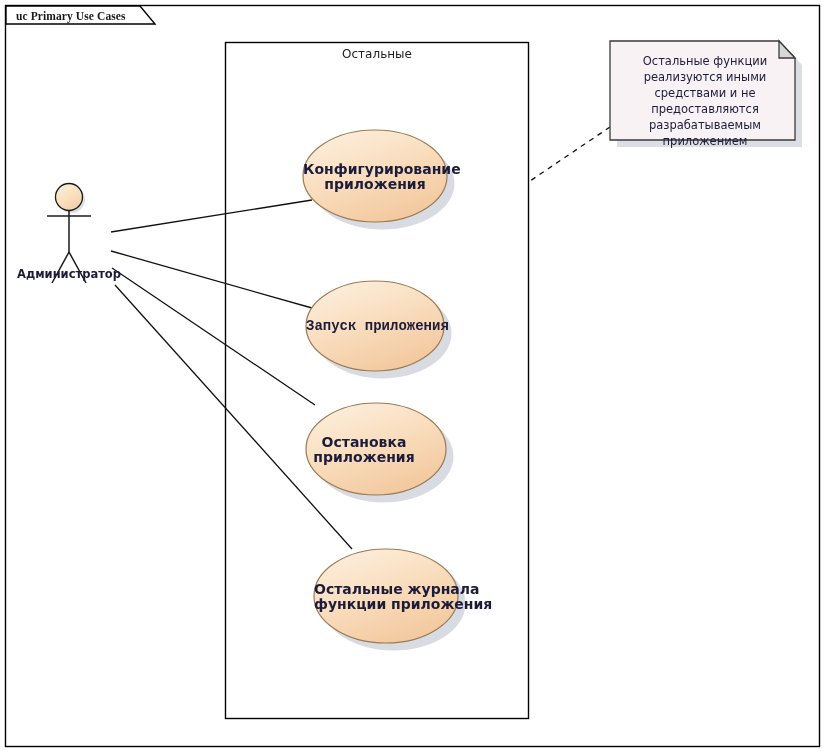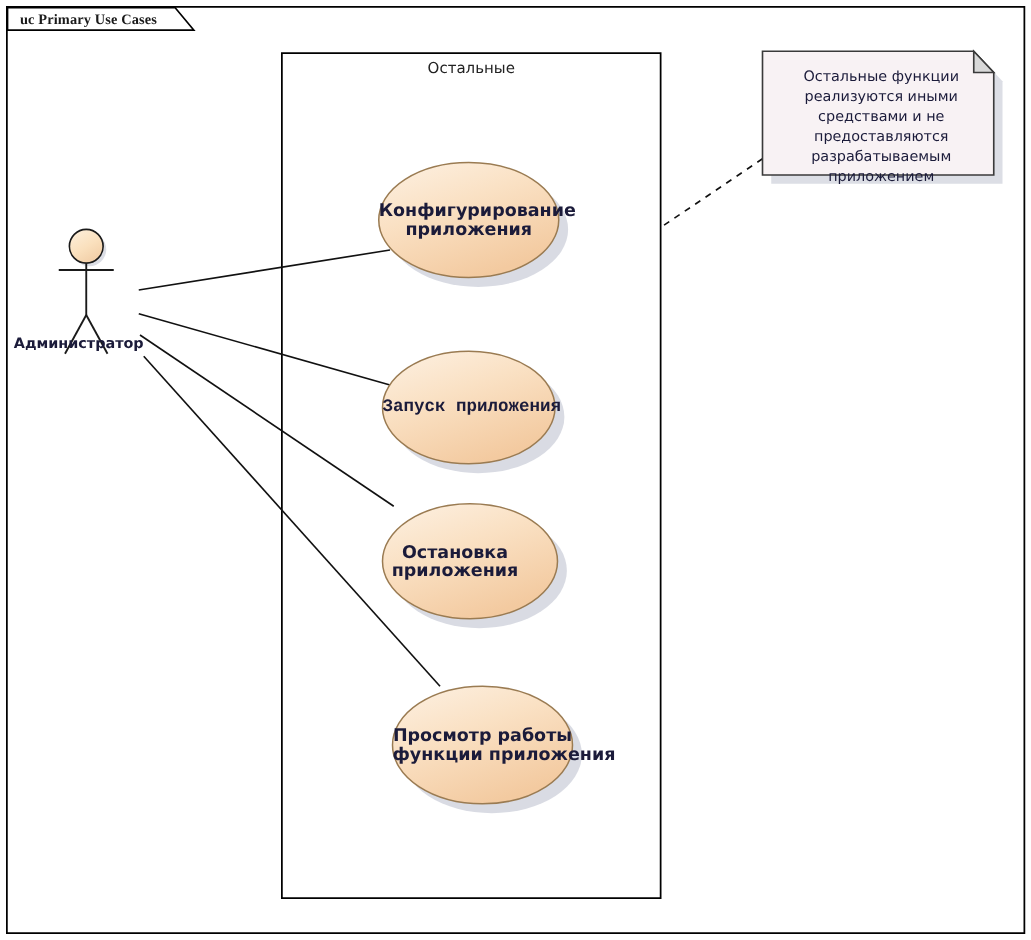--- a/index.html
+++ b/index.html
@@ -59,21 +59,21 @@
     color: #1b1b3a;
     line-height: 15px;
     pointer-events: none;
     white-space: nowrap;
   }
   .actor-label {
     position: absolute;
     left: 11px;
     top: 267px;
     width: 116px;
-    text-align: left;
+    text-align: center;
     font-family: "DejaVu Sans", sans-serif;
     font-size: 11.5px;
     font-weight: bold;
     color: #1b1b3a;
     white-space: nowrap;
   }
   .note-text {
     position: absolute;
     left: 619px;
     top: 53px;
@@ -170,21 +170,21 @@
   <div class="uc-label" style="left:306px; top:319px; width:138px;font-family:Liberation Mono, monospace;">
     <div>Запуск приложения</div>
   </div>
 
   <div class="uc-label" style="left:307px; top:435px; width:114px;">
     <div>Остановка</div>
     <div>приложения</div>
   </div>
 
   <div class="uc-label" style="left:314px; top:582px; width:144px;">
-    <div>Просмотр работы</div>
+    <div>Остальные журнала</div>
     <div>функции приложения</div>
   </div>
 
   <div class="actor-label">Администратор</div>
 
   <div class="note-text">Остальные функции реализуются иными средствами и не предоставляются разрабатываемым приложением</div>
 
 </div>
 
 </body></html>

